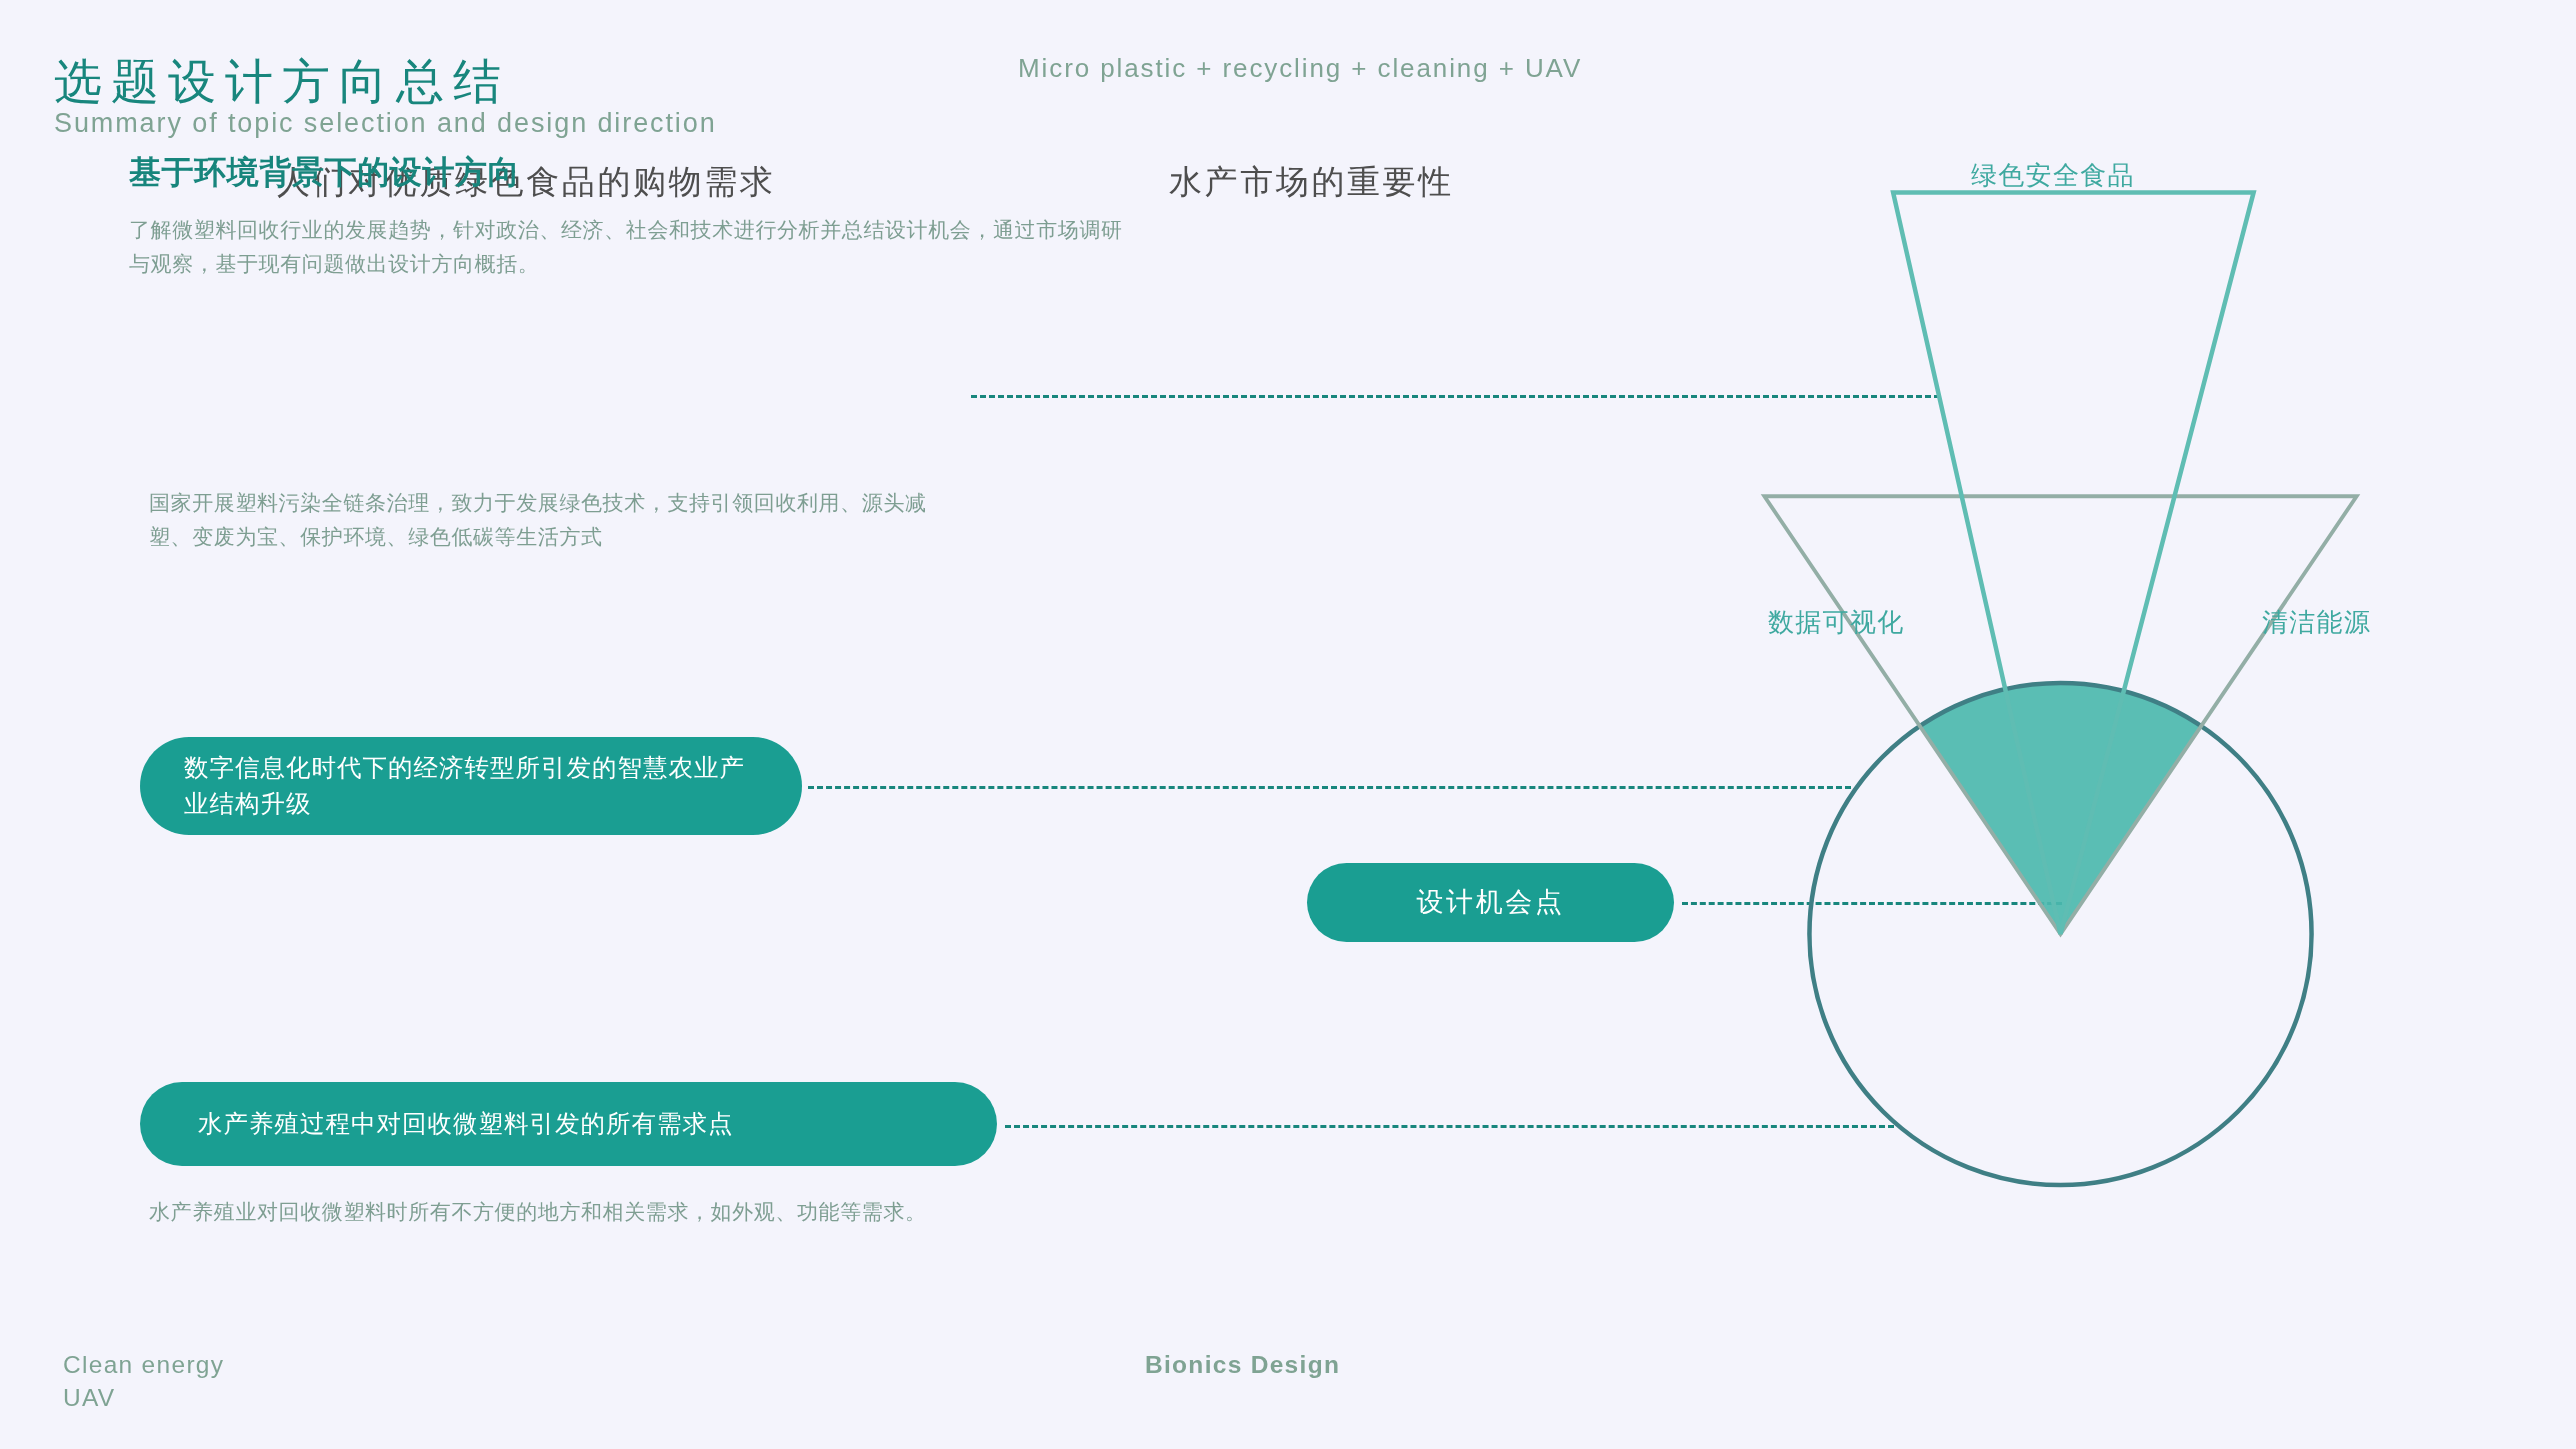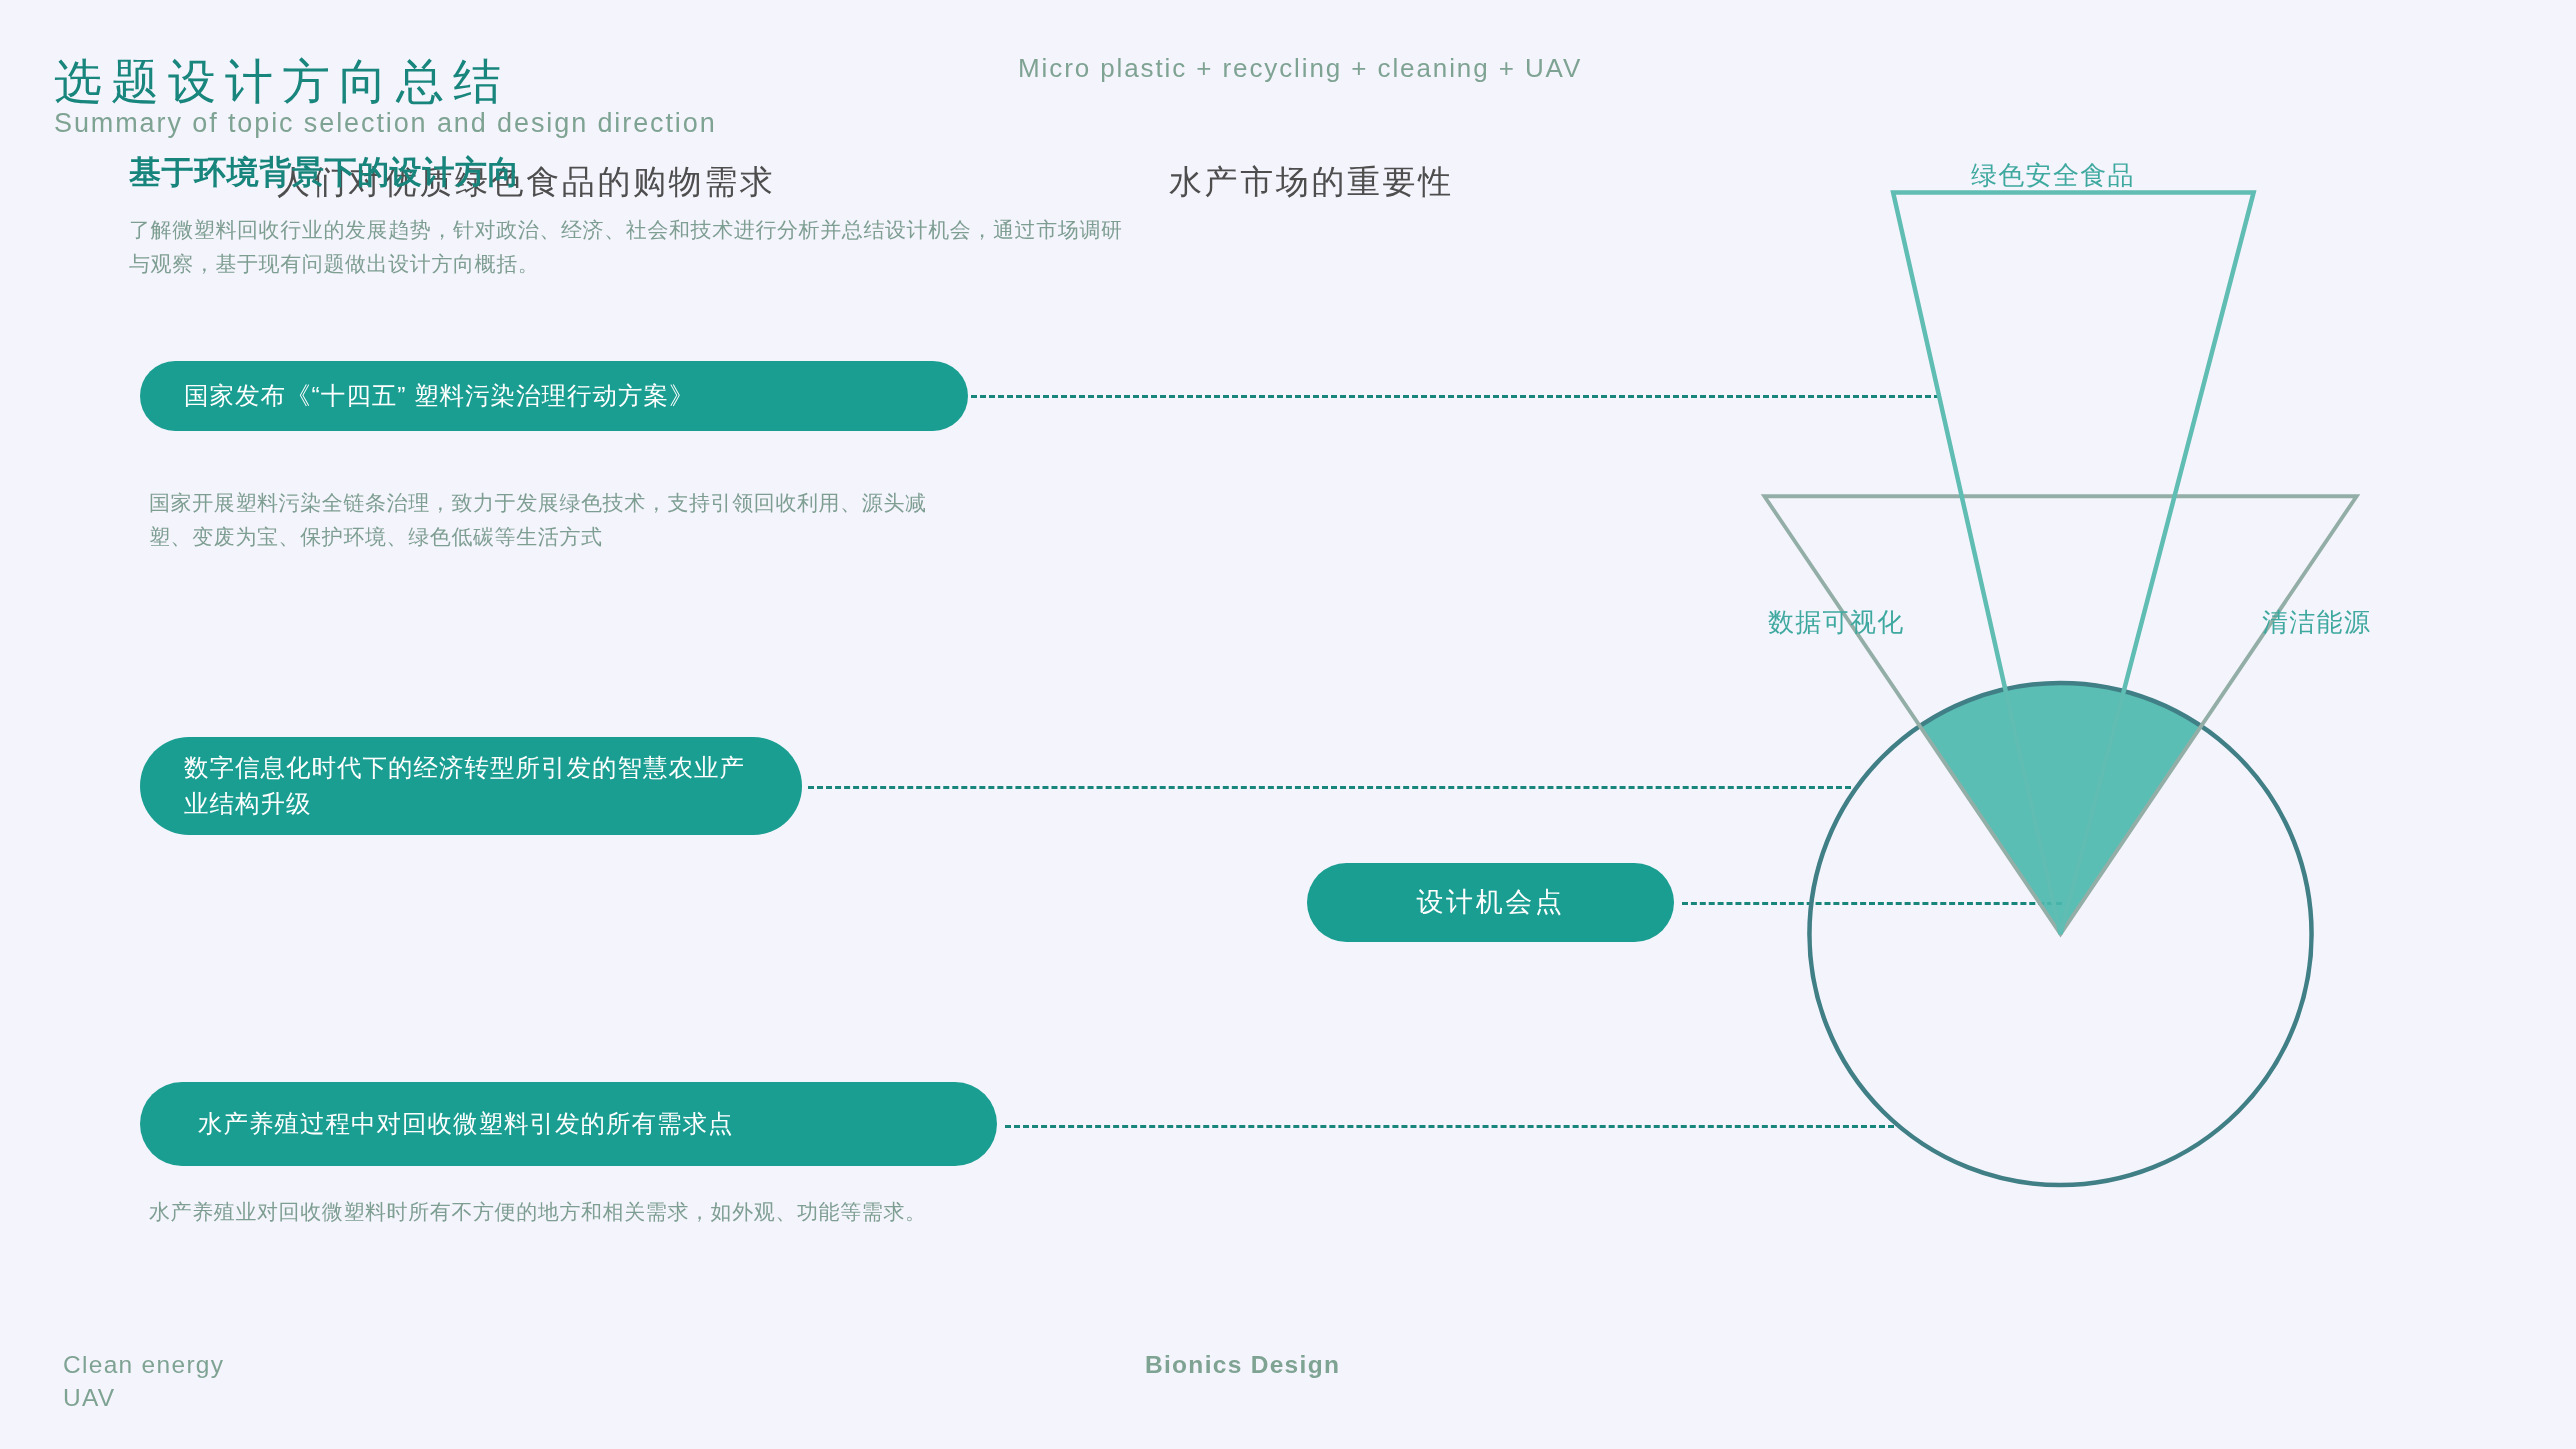--- a/index.html
+++ b/index.html
@@ -193,23 +193,20 @@
   <div class="watermark" id="watermark-2">水产市场的重要性</div>
 
   <div id="section-heading">基于环境背景下的设计方向</div>
   <div id="intro-paragraph">了解微塑料回收行业的发展趋势，针对政治、经济、社会和技术进行分析并总结设计机会，通过市场调研与观察，基于现有问题做出设计方向概括。</div>
 
   <div class="dash" id="dash-1"></div>
   <div class="dash" id="dash-2"></div>
   <div class="dash" id="dash-3"></div>
   <div class="dash" id="dash-4"></div>
 
-  <div class="pill" id="pill-1">
-    <span class="pill-label">国家发布《“十四五” 塑料污染治理行动方案》</span>
-  </div>
   <div class="body-paragraph" id="para-1">国家开展塑料污染全链条治理，致力于发展绿色技术，支持引领回收利用、源头减塑、变废为宝、保护环境、绿色低碳等生活方式</div>
 
   <div class="pill" id="pill-2">
     <span class="pill-label">数字信息化时代下的经济转型所引发的智慧农业产业结构升级</span>
   </div>
 
   <div class="pill" id="pill-3">
     <span class="pill-label">水产养殖过程中对回收微塑料引发的所有需求点</span>
   </div>
   <div class="body-paragraph" id="para-3">水产养殖业对回收微塑料时所有不方便的地方和相关需求，如外观、功能等需求。</div>

